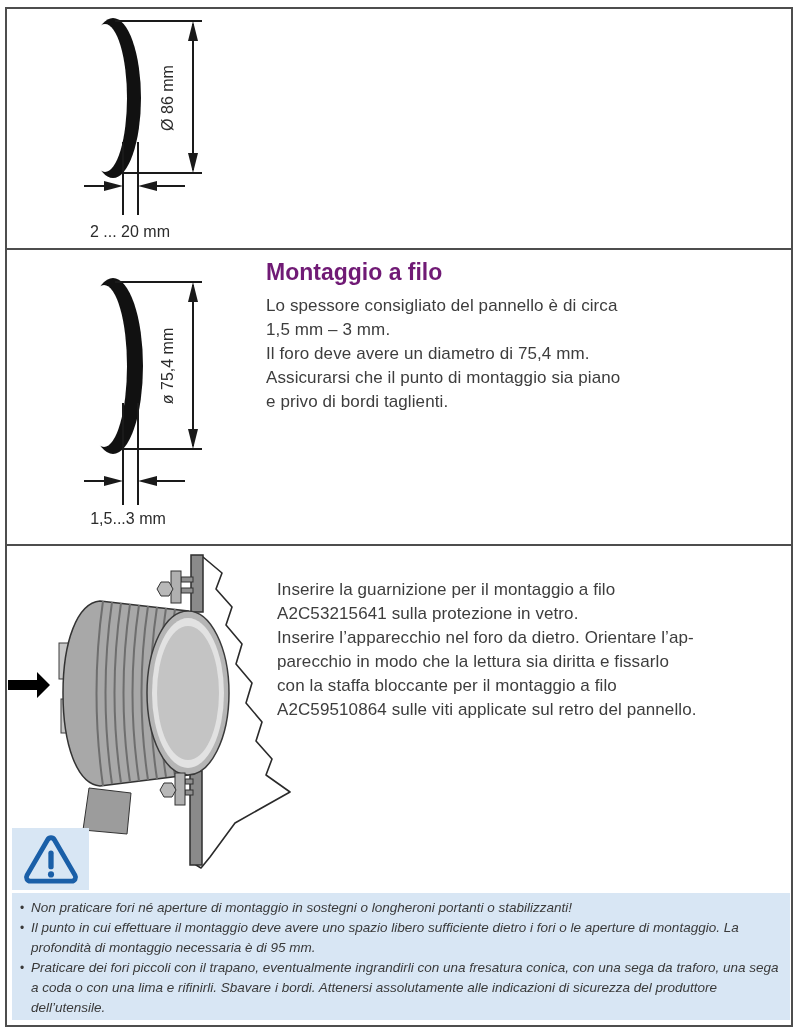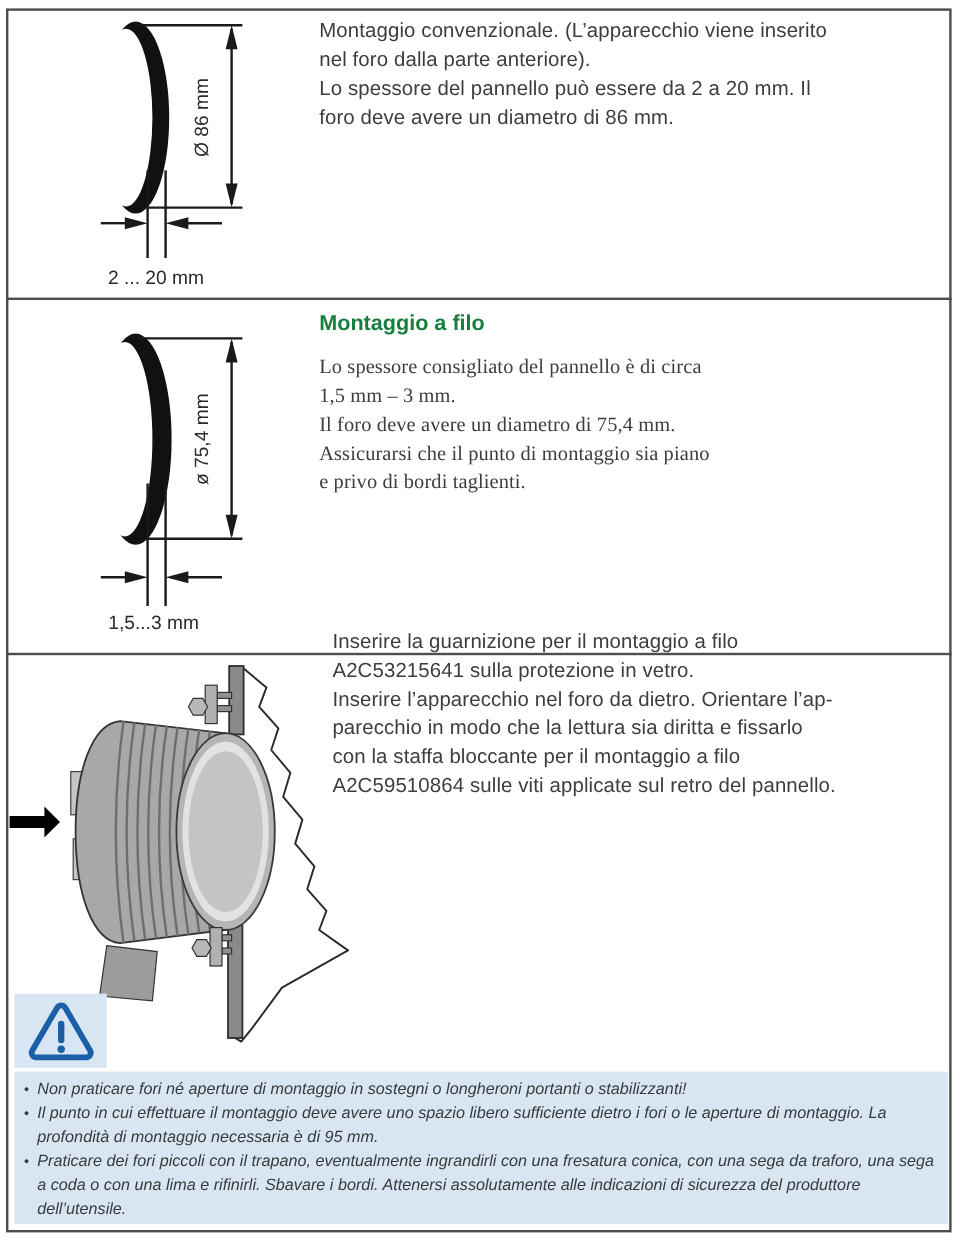--- a/index.html
+++ b/index.html
@@ -12,24 +12,24 @@
     border:2px solid #4d4d4d;box-sizing:border-box;
   }
   .divider{position:absolute;left:5px;width:788px;height:2px;background:#4d4d4d;}
   .divider.d1{top:248px;}
   .divider.d2{top:544px;}
   .txt{
     position:absolute;font-size:17px;line-height:24px;white-space:pre-line;
     color:#3d3d3d;letter-spacing:0.1px;
   }
   .txt.s1{left:266px;top:14px;width:520px;}
-  .txt.s2{left:266px;top:294px;width:520px;font-family:Liberation Serif, serif;}
-  .txt.s3{left:277px;top:523px;width:512px;}
+  .txt.s2{left:266px;top:294px;width:520px;}
+  .txt.s3{left:277px;top:578px;width:512px;}
   .sec-title{
-    position:absolute;left:266px;top:259px;font-size:18px;font-weight:bold;color:#15803d;
+    position:absolute;left:266px;top:259px;font-size:23px;font-weight:bold;color:#701a75;
   }
   .diagram{position:absolute;}
   .diag1{left:60px;top:10px;}
   .diag2{left:60px;top:272px;}
   .illu{left:5px;top:547px;}
   .warn-icon-box{
     position:absolute;left:12px;top:828px;width:77px;height:62px;
     display:flex;align-items:center;justify-content:center;
   }
   .warn-list{
@@ -64,24 +64,20 @@
     <text transform="translate(113,88) rotate(-90)" text-anchor="middle" font-size="16" fill="#2b2b2b">Ø 86 mm</text>
 
     <line x1="63" y1="132" x2="63" y2="205" stroke="#1a1a1a" stroke-width="2"></line>
     <line x1="78" y1="132" x2="78" y2="205" stroke="#1a1a1a" stroke-width="2"></line>
     <line x1="24" y1="176" x2="46" y2="176" stroke="#1a1a1a" stroke-width="2"></line>
     <polygon points="63,176 44,171 44,181" fill="#1a1a1a"></polygon>
     <line x1="96" y1="176" x2="125" y2="176" stroke="#1a1a1a" stroke-width="2"></line>
     <polygon points="78,176 97,171 97,181" fill="#1a1a1a"></polygon>
     <text x="70" y="227" text-anchor="middle" font-size="16" fill="#2b2b2b">2 ... 20 mm</text>
   </svg>
-  <div class="txt s1">Montaggio convenzionale. (L’apparecchio viene inserito
-nel foro dalla parte anteriore).
-Lo spessore del pannello può essere da 2 a 20 mm. Il
-foro deve avere un diametro di 86 mm.</div>
 
   <div class="sec-title">Montaggio a filo</div>
   <svg class="diagram diag2" width="180" height="260" viewBox="0 0 180 260">
     <ellipse cx="53" cy="94" rx="30" ry="88" fill="#111"></ellipse>
     <ellipse cx="44" cy="94" rx="23" ry="81" fill="#fff"></ellipse>
     <line x1="55" y1="10" x2="142" y2="10" stroke="#1a1a1a" stroke-width="2"></line>
     <line x1="62" y1="177" x2="142" y2="177" stroke="#1a1a1a" stroke-width="2"></line>
     <line x1="133" y1="13" x2="133" y2="174" stroke="#1a1a1a" stroke-width="2"></line>
     <polygon points="133,10 128,30 138,30" fill="#1a1a1a"></polygon>
     <polygon points="133,177 128,157 138,157" fill="#1a1a1a"></polygon>

